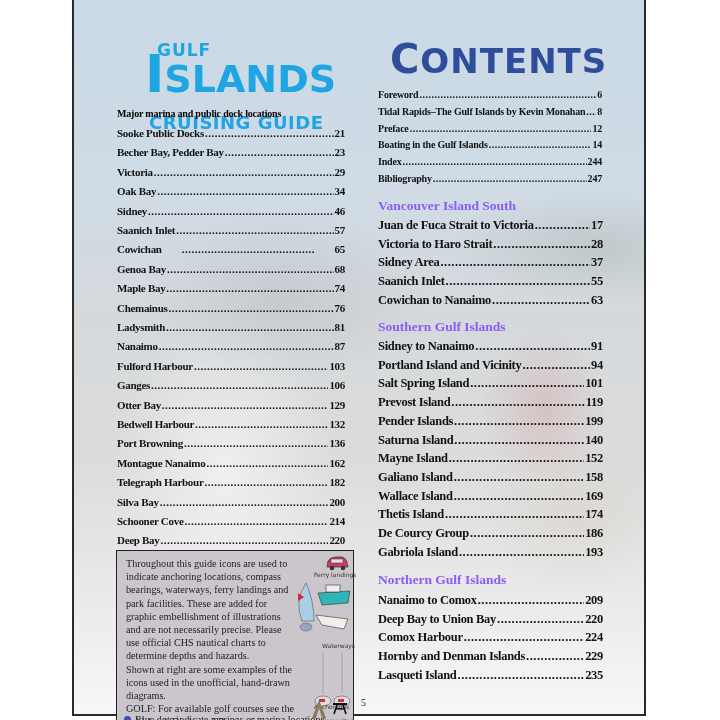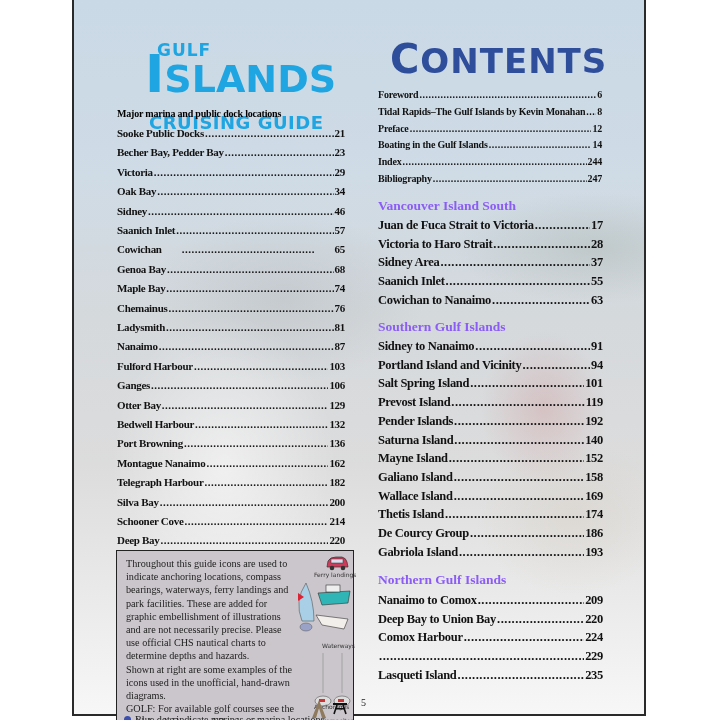--- a/index.html
+++ b/index.html
@@ -311,21 +311,21 @@
       <span class="pg">101</span>
     </div>
     <div class="toc-row main-row" style="top: 395.1px;">
       <span class="lbl">Prevost Island</span>
       <span class="dots"></span>
       <span class="pg">119</span>
     </div>
     <div class="toc-row main-row" style="top: 413.8px;">
       <span class="lbl">Pender Islands</span>
       <span class="dots"></span>
-      <span class="pg">192</span>
+      <span class="pg">199</span>
     </div>
     <div class="toc-row main-row" style="top: 432.5px;">
       <span class="lbl">Saturna Island</span>
       <span class="dots"></span>
       <span class="pg">140</span>
     </div>
     <div class="toc-row main-row" style="top: 451.2px;">
       <span class="lbl">Mayne Island</span>
       <span class="dots"></span>
       <span class="pg">152</span>
@@ -365,20 +365,21 @@
       <span class="lbl">Deep Bay to Union Bay</span>
       <span class="dots"></span>
       <span class="pg">220</span>
     </div>
     <div class="toc-row main-row" style="top: 630.4px;">
       <span class="lbl">Comox Harbour</span>
       <span class="dots"></span>
       <span class="pg">224</span>
     </div>
     <div class="toc-row main-row" style="top: 649.1px;">
+      <span class="lbl">Hornby and Denman Islands</span>
       <span class="dots"></span>
       <span class="pg">229</span>
     </div>
     <div class="toc-row main-row" style="top: 667.8px;">
       <span class="lbl">Lasqueti Island</span>
       <span class="dots"></span>
       <span class="pg">235</span>
     </div>
   </div>
 

